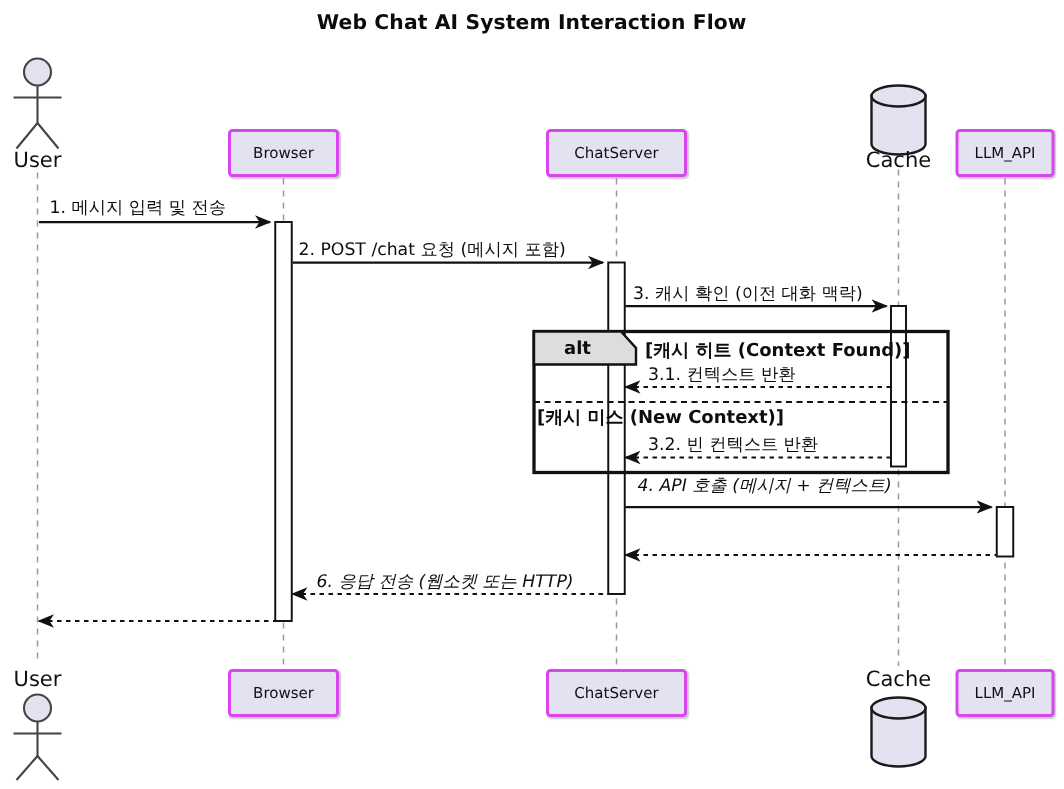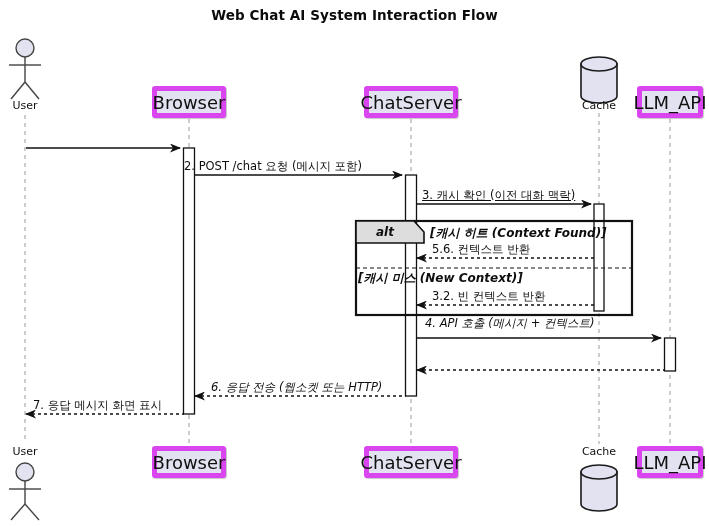--- a/index.html
+++ b/index.html
@@ -9,34 +9,34 @@
     overflow:hidden;position:relative;
   }
   #stage{position:absolute;left:0;top:0;width:709px;height:526px;}
   svg{position:absolute;left:0;top:0;width:709px;height:526px;overflow:visible;}
   .ttl{
     position:absolute;left:0;top:7px;width:709px;text-align:center;
     font-size:13.5px;font-weight:bold;color:#0b0b0b;letter-spacing:.1px;
   }
   .pbox{
     position:absolute;box-sizing:border-box;
-    background:#E2E2F0;border:5px solid #d946ef;border-radius:3px;
+    background:#E2E2F0;border:2px solid #d946ef;border-radius:3px;
     display:flex;align-items:center;justify-content:center;
-    font-size:18px;color:#101010;
+    font-size:10px;color:#101010;
     box-shadow:1px 1px 1px rgba(0,0,0,.22);
   }
   .alabel{
-    position:absolute;font-size:11px;color:#101010;text-align:center;
+    position:absolute;font-size:14px;color:#101010;text-align:center;
   }
   .msg{
     position:absolute;font-size:11.5px;color:#0d0d0d;white-space:nowrap;
   }
   .altlab{
     position:absolute;font-size:12px;font-weight:bold;color:#0d0d0d;
-    text-align:center;white-space:nowrap;font-style:italic;
+    text-align:center;white-space:nowrap;
   }
 </style>
 </head>
 <body>
 
 <div id="stage">
 
   <div class="ttl">Web Chat AI System Interaction Flow</div>
 
   <svg viewBox="0 0 709 526">
@@ -115,25 +115,25 @@
   <div class="alabel" style="left:0px;top:99px;width:50px;">User</div>
   <div class="alabel" style="left:564px;top:99px;width:70px;">Cache</div>
 
   <div class="pbox" style="left:152px;top:446px;width:74px;height:32px;">Browser</div>
   <div class="pbox" style="left:364px;top:446px;width:94px;height:32px;">ChatServer</div>
   <div class="pbox" style="left:637px;top:446px;width:66px;height:32px;">LLM_API</div>
 
   <div class="alabel" style="left:0px;top:445px;width:50px;">User</div>
   <div class="alabel" style="left:564px;top:445px;width:70px;">Cache</div>
 
-  <div class="msg" style="left:184px;top:159px;">2. POST /chat 요청 (메시지 포함)</div>
-  <div class="msg" style="left:422px;top:188px;text-decoration:underline;">3. 캐시 확인 (이전 대화 맥락)</div>
-  <div class="msg" style="left:432px;top:242px;">5.6. 컨텍스트 반환</div>
+  <div class="msg" style="left:33px;top:131px;">1. 메시지 입력 및 전송</div>
+  <div class="msg" style="left:199px;top:159px;">2. POST /chat 요청 (메시지 포함)</div>
+  <div class="msg" style="left:422px;top:188px;">3. 캐시 확인 (이전 대화 맥락)</div>
+  <div class="msg" style="left:432px;top:242px;">3.1. 컨텍스트 반환</div>
   <div class="msg" style="left:432px;top:289px;">3.2. 빈 컨텍스트 반환</div>
   <div class="msg" style="left:425px;top:316px;font-style:italic;">4. API 호출 (메시지 + 컨텍스트)</div>
   <div class="msg" style="left:211px;top:380px;font-style:italic;">6. 응답 전송 (웹소켓 또는 HTTP)</div>
-  <div class="msg" style="left:33px;top:398px;">7. 응답 메시지 화면 표시</div>
 
   <div class="altlab" style="left:356px;top:225px;width:58px;">alt</div>
   <div class="altlab" style="left:358px;top:270px;">[캐시 미스 (New Context)]</div>
   <div class="altlab" style="left:430px;top:225px;">[캐시 히트 (Context Found)]</div>
 
 </div>
 
 </body></html>

